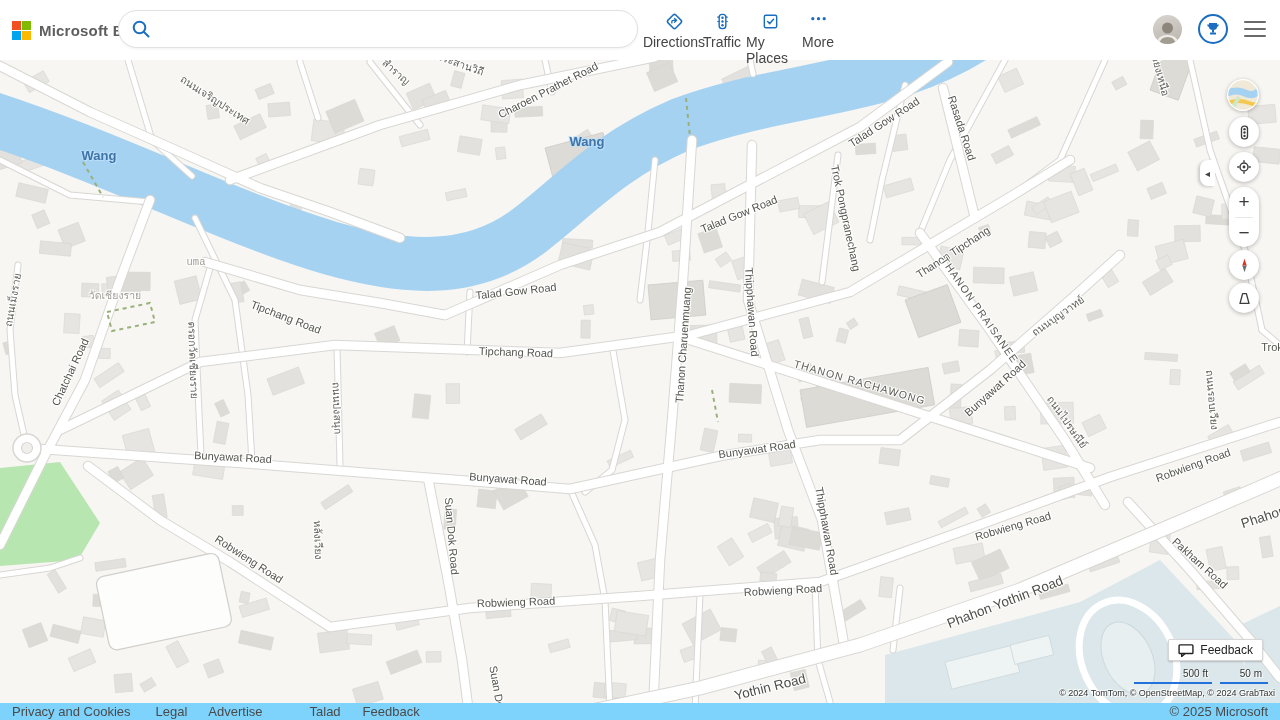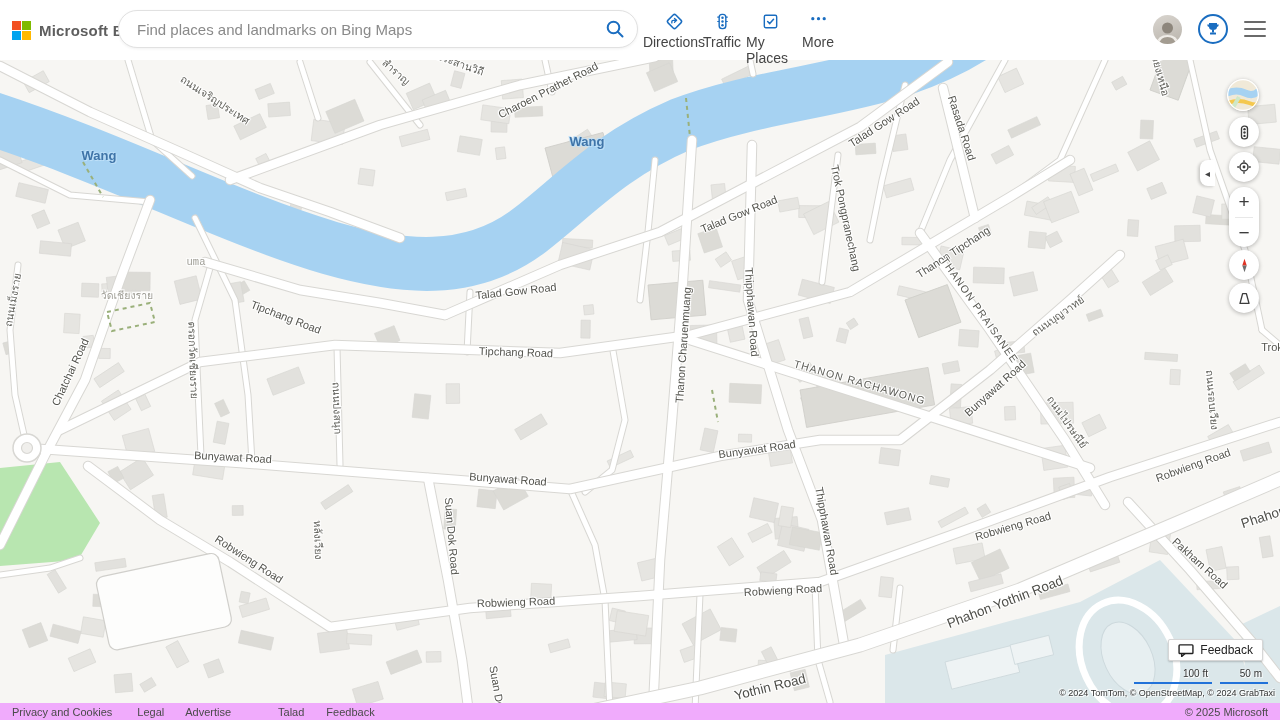--- a/index.html
+++ b/index.html
@@ -67,43 +67,42 @@
   .feedback { position:absolute; right:17px; top:579px; height:22px; background:#fff;
     border:1px solid #d6d6d6; border-radius:2px; box-shadow:0 1px 2px rgba(0,0,0,.2);
     display:flex; align-items:center; gap:6px; padding:0 9px; font-size:12px; color:#222; cursor:pointer; }
   .scalebar { position:absolute; right:10px; top:608px; width:140px; font-size:10px; color:#333; }
   .scalebar .txt { position:absolute; top:0; text-shadow:0 0 2px #fff,1px 1px 0 #fff; }
   .scalebar .ln { position:absolute; top:14px; height:2px; background:#2272d9; }
   .attrib { position:absolute; right:5px; top:628px; font-size:9px; color:#333;
     text-shadow:0 0 2px #fff,1px 1px 0 #fff,-1px -1px 0 #fff;text-align:center; }
 
   
-  .footer { position:relative; width:1280px; height:17px; background:#f0abfc;
-    display:flex; align-items:center; font-size:11px; color:#4a4a4a; padding:0 12px; z-index:30; }
+  .footer { position:relative; width:1280px; height:17px; background:#7dd3fc;
+    display:flex; align-items:center; font-size:13px; color:#4a4a4a; padding:0 12px; z-index:30; }
   .footer a { color:#4a4a4a; text-decoration:none; cursor:pointer; }
   .footer .l0{margin-right:25px;} .footer .l1{margin-right:21px;} .footer .l2{margin-right:47px;}
   .footer .l3{margin-right:22px;}
   .footer .copy { margin-left:auto; color:#4a4a4a; }
 </style>
 </head>
 <body>
 
 <div class="header">
   <div class="brand">
     <span class="mslogo">
       <i style="background:#f25022"></i>
         <i style="background:#7fba00"></i>
       <i style="background:#00a4ef"></i>
         <i style="background:#ffb900"></i>
     </span>
     <span class="brand-name">Microsoft Bing</span>
   </div>
 
   <div class="searchbox">
-    <input type="text" placeholder="Find places and landmarks on Bing Maps" style="">
     <button class="search-btn">
       <svg width="20" height="20" viewBox="0 0 20 20">
         <circle cx="8.5" cy="8.5" r="5.8" fill="none" stroke="#1a6dc0" stroke-width="2"></circle>
         <line x1="13" y1="13" x2="17.5" y2="17.5" stroke="#1a6dc0" stroke-width="2" stroke-linecap="round"></line>
       </svg>
     </button>
   </div>
 
   <div class="topnav">
     <div class="navitem">
@@ -508,21 +507,21 @@
       <span class="lbl " style="left: 953px; top: 192px; transform: translate(-50%, -50%) rotate(-33deg);">Thanon Tipchang</span>
       <span class="lbl caps" style="left: 980px; top: 250px; transform: translate(-50%, -50%) rotate(55deg);">THANON PRAISANEE</span>
       <span class="lbl caps" style="left: 860px; top: 322px; transform: translate(-50%, -50%) rotate(16deg);">THANON RACHAWONG</span>
       <span class="lbl " style="left: 286px; top: 257px; transform: translate(-50%, -50%) rotate(21deg);">Tipchang Road</span>
       <span class="lbl " style="left: 516px; top: 292px; transform: translate(-50%, -50%) rotate(2deg);">Tipchang Road</span>
       <span class="lbl " style="left: 683px; top: 285px; transform: translate(-50%, -50%) rotate(-86deg);">Thanon Charuenmuang</span>
       <span class="lbl " style="left: 752px; top: 252px; transform: translate(-50%, -50%) rotate(86deg);">Thipphawan Road</span>
       <span class="lbl " style="left: 827px; top: 471px; transform: translate(-50%, -50%) rotate(80deg);">Thipphawan Road</span>
       <span class="lbl " style="left: 70px; top: 312px; transform: translate(-50%, -50%) rotate(-65deg);">Chatchai Road</span>
       <span class="lbl thai" style="left: 13px; top: 240px; transform: translate(-50%, -50%) rotate(-80deg);">ถนนเม็งราย</span>
-      <span class="lbl poi" style="left: 127px; top: 235px; transform: translate(-50%, -50%) rotate(0deg);">วัดเชียงราย</span>
+      <span class="lbl poi" style="left: 115px; top: 235px; transform: translate(-50%, -50%) rotate(0deg);">วัดเชียงราย</span>
       <span class="lbl thai" style="left: 193px; top: 300px; transform: translate(-50%, -50%) rotate(88deg);">ตรอกวัดเชียงราย</span>
       <span class="lbl thai" style="left: 337px; top: 348px; transform: translate(-50%, -50%) rotate(88deg);">ถนนปงสนุก</span>
       <span class="lbl poi" style="left: 196px; top: 202px; transform: translate(-50%, -50%) rotate(0deg); font-family: Liberation Mono, monospace;">uma</span>
       <span class="lbl thai" style="left: 1160px; top: 14px; transform: translate(-50%, -50%) rotate(75deg);">เวียงเหนือ</span>
       <span class="lbl " style="left: 233px; top: 397px; transform: translate(-50%, -50%) rotate(3deg);">Bunyawat Road</span>
       <span class="lbl " style="left: 508px; top: 419px; transform: translate(-50%, -50%) rotate(4deg);">Bunyawat Road</span>
       <span class="lbl " style="left: 757px; top: 389px; transform: translate(-50%, -50%) rotate(-8deg);">Bunyawat Road</span>
       <span class="lbl " style="left: 995px; top: 328px; transform: translate(-50%, -50%) rotate(-42deg);">Bunyawat Road</span>
       <span class="lbl thai" style="left: 1058px; top: 256px; transform: translate(-50%, -50%) rotate(-35deg);">ถนนบุญวาทย์</span>
       <span class="lbl thai" style="left: 1067px; top: 362px; transform: translate(-50%, -50%) rotate(55deg);">ถนนไปรษณีย์</span>
@@ -588,21 +587,21 @@
 
   <div class="feedback">
     <svg width="16" height="13" viewBox="0 0 18 15">
       <rect x="1" y="1" width="16" height="10" rx="1" fill="none" stroke="#222" stroke-width="1.6"></rect>
       <path d="M4,11 L4,14.5 L8,11" fill="none" stroke="#222" stroke-width="1.6" stroke-linejoin="round"></path>
     </svg>
     <span>Feedback</span>
   </div>
 
   <div class="scalebar">
-    <span class="txt" style="right:62px">100 ft</span>
+    <span class="txt" style="right:62px">500 ft</span>
     <span class="txt" style="right:8px">50 m</span>
     <span class="ln" style="right:58px; width:78px"></span>
     <span class="ln" style="right:2px;  width:48px"></span>
   </div>
 
   <div class="attrib">© 2024 TomTom,  © OpenStreetMap, © 2024 GrabTaxi</div>
 </div>
 
 <div class="footer">
   <a class="l0">Privacy and Cookies</a>

